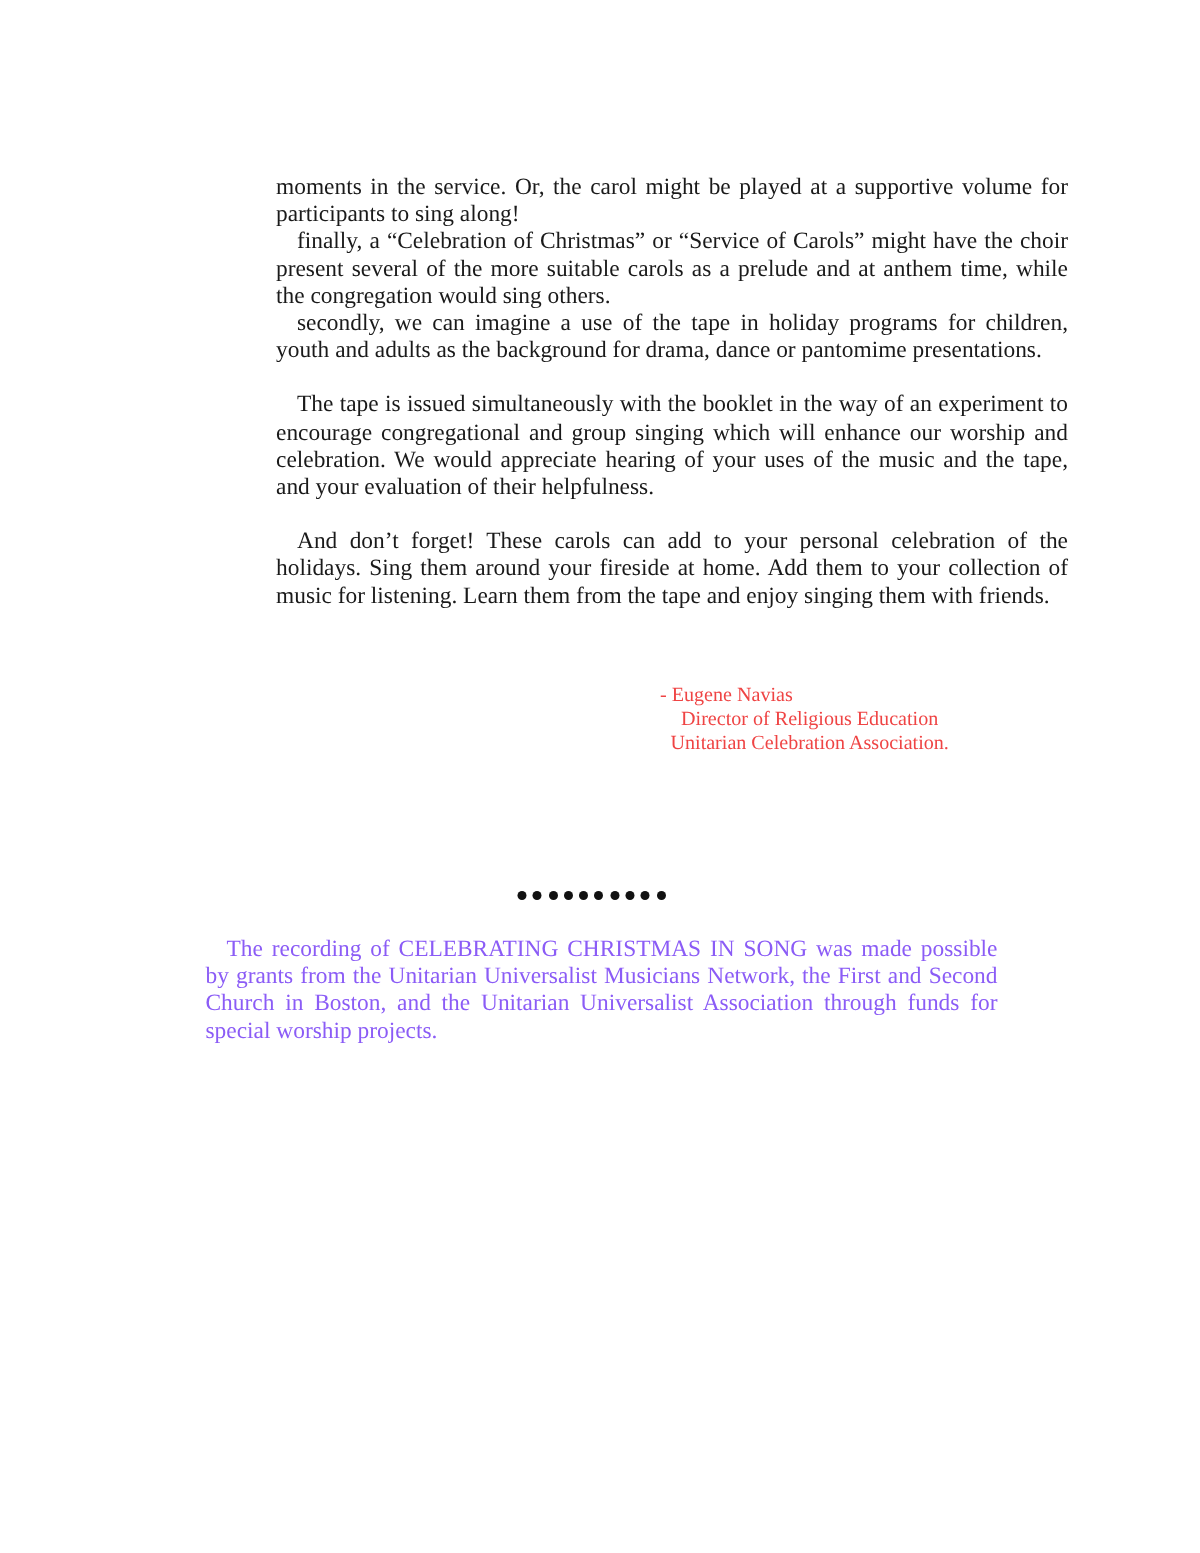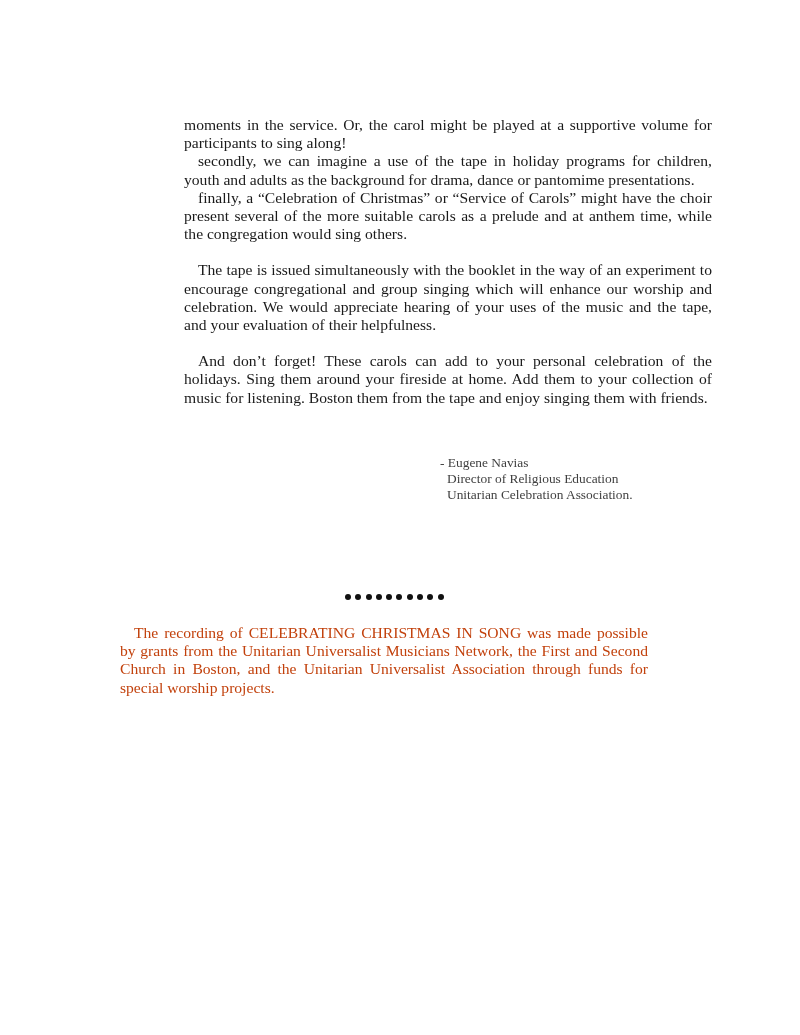--- a/index.html
+++ b/index.html
@@ -8,46 +8,46 @@
     position: absolute; left: 137px; top: 116px; width: 528px;
     font-family: "Liberation Serif", "DejaVu Serif", serif;
     font-size: 15.6px; line-height: 18.2px; color: #1a1a1a; margin-left: 47px;
   }
   .p { margin: 0; text-align: justify; }
   .indent { text-indent: 14px; }
   .gap { height: 18px; }
   .sig {
     position: absolute; left: 440px; top: 455px;
     font-family: "Liberation Serif", "DejaVu Serif", serif;
-    font-size: 13.4px; line-height: 16px; color: #404040;
+    font-size: 13.4px; line-height: 16px; color: #ef4444;
   }
   .sig div { white-space: nowrap; }
-  .sig .l2, .sig .l3 { padding-left: 7px; }
+  .sig .l2, .sig .l3 { padding-left: 7px; text-align: center; }
   .dots {
     position: absolute; left: 345px; top: 594px;
     display: flex; gap: 4.3px;
   }
   .dot { width: 6px; height: 6px; border-radius: 50%; background: #111; }
   .bottom {
-    position: absolute; left: 120px; top: 624px; width: 528px;
+    position: absolute; left: 137px; top: 624px; width: 528px;
     font-family: "Liberation Serif", "DejaVu Serif", serif;
-    font-size: 15.6px; line-height: 18.2px; color: #c2410c;
+    font-size: 15.6px; line-height: 18.2px; color: #8b5cf6;
   }
 </style>
 </head>
 <body>
 
 <div class="page">
   <p class="p">moments in the service. Or, the carol might be played at a supportive volume for participants to sing along!</p>
+  <p class="p indent">finally, a “Celebration of Christmas” or “Service of Carols” might have the choir present several of the more suitable carols as a prelude and at anthem time, while the congregation would sing others.</p>
   <p class="p indent">secondly, we can imagine a use of the tape in holiday programs for children, youth and adults as the background for drama, dance or pantomime presentations.</p>
-  <p class="p indent">finally, a “Celebration of Christmas” or “Service of Carols” might have the choir present several of the more suitable carols as a prelude and at anthem time, while the congregation would sing others.</p>
   <div class="gap"></div>
   <p class="p indent">The tape is issued simultaneously with the booklet in the way of an experiment to encourage congregational and group singing which will enhance our worship and celebration. We would appreciate hearing of your uses of the music and the tape, and your evaluation of their helpfulness.</p>
   <div class="gap"></div>
-  <p class="p indent">And don’t forget! These carols can add to your personal celebration of the holidays. Sing them around your fireside at home. Add them to your collection of music for listening. Boston them from the tape and enjoy singing them with friends.</p>
+  <p class="p indent">And don’t forget! These carols can add to your personal celebration of the holidays. Sing them around your fireside at home. Add them to your collection of music for listening. Learn them from the tape and enjoy singing them with friends.</p>
 </div>
 
 <div class="sig">
   <div class="l1">- Eugene Navias</div>
   <div class="l2">Director of Religious Education</div>
   <div class="l3">Unitarian Celebration Association.</div>
 </div>
 
 <div class="dots" id="dots">
     <span class="dot"></span>

